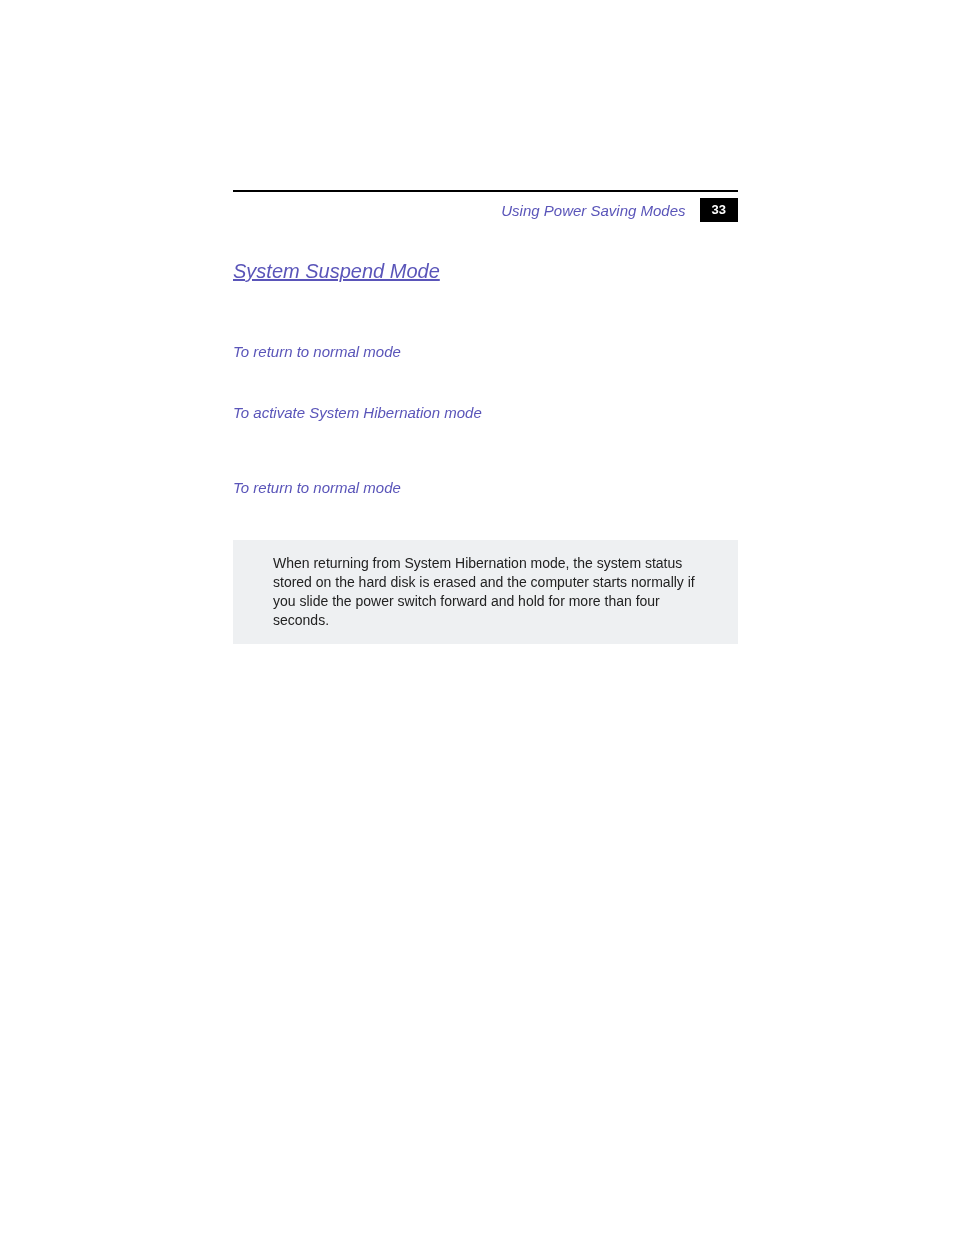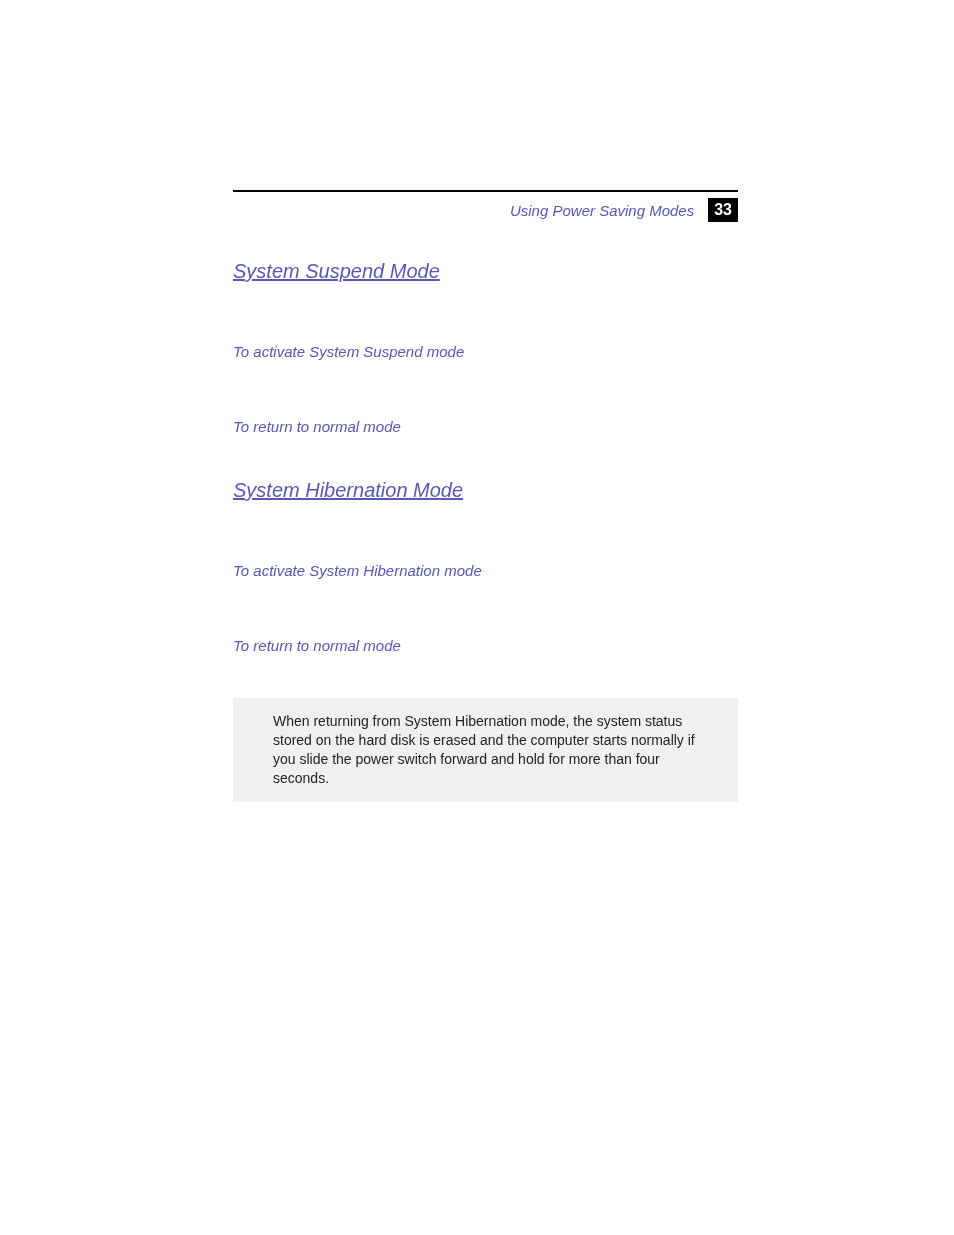--- a/index.html
+++ b/index.html
@@ -35,22 +35,22 @@
   }
   .running-head {
     font-style: italic;
     font-size: 15px;
     color: #5a55b9;
   }
   .page-num-box {
     background: #000;
     color: #fff;
     font-weight: 700;
-    font-size: 16px;
-    padding: 2px 6px;
+    font-size: 13px;
+    padding: 2px 12px;
     line-height: 20px;
   }
   .h2 {
     font-style: italic;
     font-size: 20px;
     color: #5a55b9;
     font-weight: 500;
     margin: 0 0 60px 0;
     text-decoration: underline;
   }
@@ -81,25 +81,23 @@
 
     <div class="rule"></div>
 
     <div class="header-row">
       <span class="running-head">Using Power Saving Modes</span>
       <span class="page-num-box">33</span>
     </div>
 
     <h2 class="h2">System Suspend Mode</h2>
 
-    <h3 class="h3">To activate System Suspend mode</h3>
 
     <h3 class="h3 tight">To return to normal mode</h3>
 
-    <h2 class="h2">System Hibernation Mode</h2>
 
     <h3 class="h3">To activate System Hibernation mode</h3>
 
     <h3 class="h3 tight">To return to normal mode</h3>
 
     <div class="note-box">When returning from System Hibernation mode, the system status stored on the hard disk is erased and the computer starts normally if you slide the power switch forward and hold for more than four seconds.</div>
 
   </div>
 </div>
 

